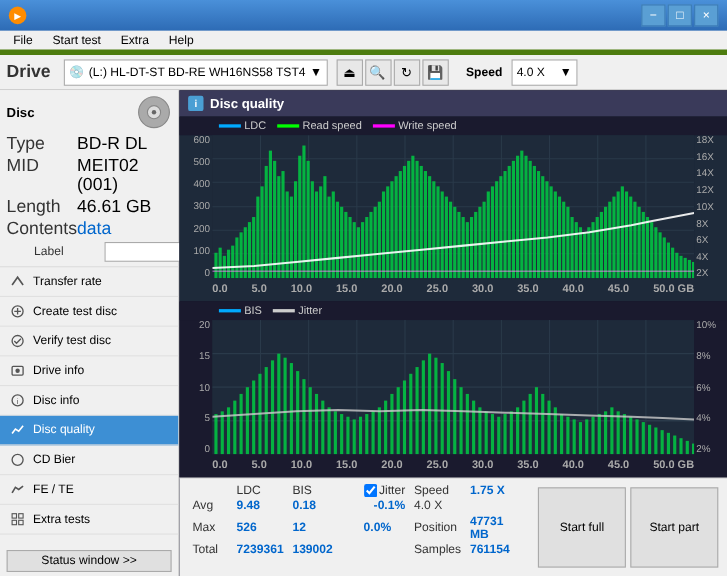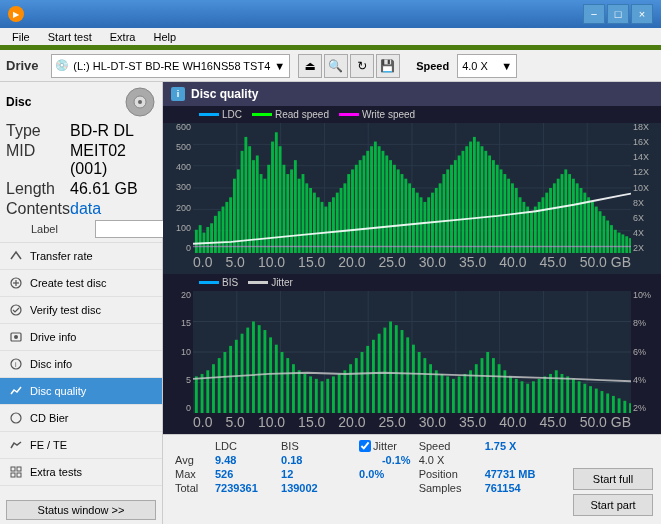--- a/index.html
+++ b/index.html
@@ -11,21 +11,21 @@
     .title-bar-icon { width: 16px; height: 16px; background: #ff8c00; border-radius: 50%; display: flex; align-items: center; justify-content: center; font-size: 8px; color: white; }
     .title-bar-controls { display: flex; gap: 2px; }
     .title-btn { width: 22px; height: 20px; background: #5a9fd4; border: 1px solid #3a7ab5; color: white; cursor: pointer; font-size: 11px; display: flex; align-items: center; justify-content: center; }
 
     
     .menu-bar { background: #f0f0f0; border-bottom: 5px solid #4d7c0f; padding: 2px 4px; display: flex; gap: 2px; height: 22px; align-items: center; }
     .menu-item { padding: 2px 8px; cursor: pointer; font-size: 11px; }
 
     
     .drive-bar { background: #f0f0f0; border-bottom: 1px solid #ccc; display: flex; align-items: center; padding: 3px 6px; gap: 8px; height: 32px; }
-    .drive-label { font-size: 13px; font-weight: bold; color: #333; margin-right: 4px; }
+    .drive-label { font-size: 16px; font-weight: bold; color: #333; margin-right: 4px; }
     .drive-select { display: flex; align-items: center; gap: 4px; background: white; border: 1px solid #aaa; padding: 2px 4px; height: 24px; min-width: 230px; font-size: 11px; }
     .drive-icons { display: flex; gap: 2px; }
     .drive-icon-btn { width: 24px; height: 24px; background: #e8e8e8; border: 1px solid #aaa; display: flex; align-items: center; justify-content: center; cursor: pointer; font-size: 12px; }
     .speed-label { font-size: 11px; font-weight: bold; margin-left: 8px; }
     .speed-select { background: white; border: 1px solid #aaa; padding: 2px 4px; height: 24px; font-size: 11px; min-width: 60px; display: flex; align-items: center; }
 
     
     .main-content { display: flex; height: calc(524px - 82px); }
 
     
@@ -70,21 +70,21 @@
     .legend-dot.jitter { background: #cccccc; }
     .legend-text { color: #ccc; font-size: 10px; }
 
     
     .y-axis { position: absolute; left: 0; top: 0; bottom: 18px; width: 30px; display: flex; flex-direction: column; justify-content: space-between; align-items: flex-end; padding: 0 2px; }
     .y-axis-label { font-size: 9px; color: #aaa; line-height: 1; }
     .y-axis-right { position: absolute; right: 0; top: 0; bottom: 18px; width: 30px; display: flex; flex-direction: column; justify-content: space-between; align-items: flex-start; padding: 0 2px; }
 
     
     .x-axis { position: absolute; bottom: 0; left: 30px; right: 30px; height: 18px; display: flex; justify-content: space-between; align-items: center; }
-    .x-axis-label { font-size: 14px; color: #aaa; }
+    .x-axis-label { font-size: 10px; color: #aaa; font-weight: bold; }
     .action-btn { padding: 4px 12px; background: #e0e0e0; border: 1px solid #aaa; cursor: pointer; font-size: 11px; min-width: 80px; text-align: center; }
   </style>
 </head>
 <body>
 
 <div class="title-bar">
   <div class="title-bar-left">
     <div class="title-bar-icon">▶</div>
   </div>
   <div class="title-bar-controls">
@@ -645,19 +645,19 @@
             <td style="color:#0066cc; font-weight:bold; padding:1px 4px;">139002</td>
             <td></td>
             <td></td>
             <td style="color:#333; padding:1px 4px;">Samples</td>
             <td style="color:#0066cc; font-weight:bold; padding:1px 4px;margin-top:32px;">761154</td>
           </tr>
         </tbody>
           </table>
       </div>
 
-      <div style="display:flex; flex-direction:column; gap:4px; padding:8px; justify-content:flex-end;">
+      <div style="display:flex; gap:4px; padding:8px; justify-content:flex-start;">
         <button class="action-btn">Start full</button>
         <button class="action-btn">Start part</button>
       </div>
     </div>
   </div>
 </div>
 
 </body></html>

